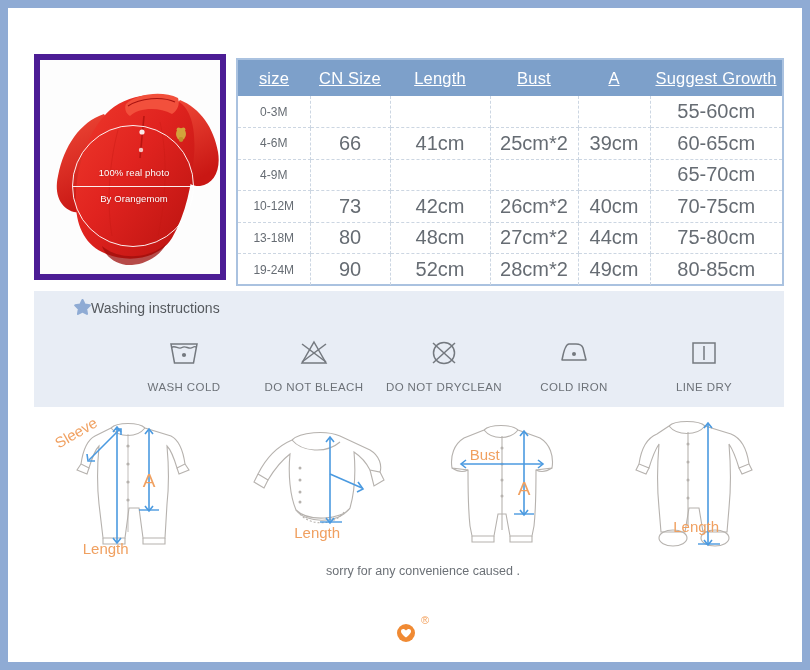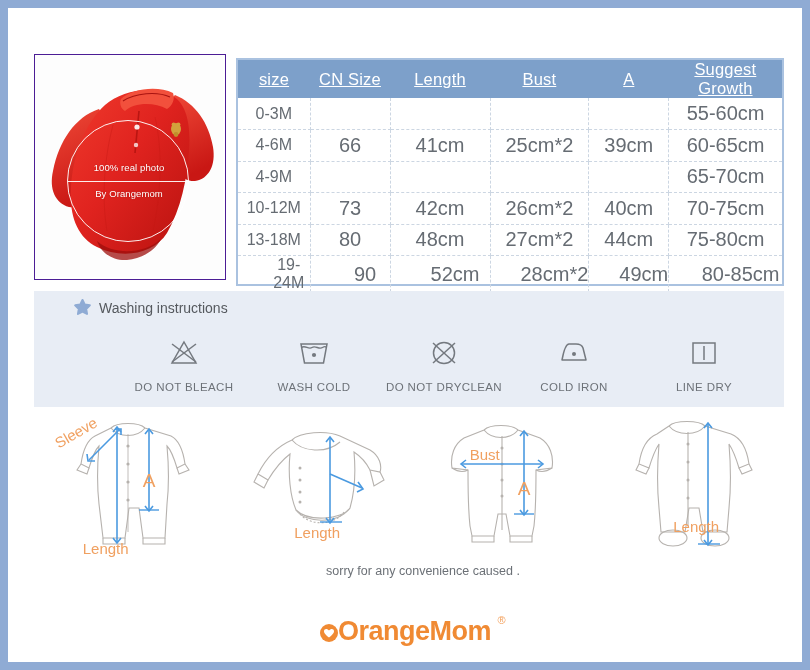--- a/index.html
+++ b/index.html
@@ -16,21 +16,21 @@
     background: #ffffff;
   }
 
   
   .top-row { position: absolute; left: 0; top: 0; width: 794px; height: 277px; }
 
   .photo-panel {
     position: absolute;
     left: 26px; top: 46px;
     width: 192px; height: 226px;
-    border: 1px solid #4c1d95;
+    border: 6px solid #4c1d95;
     background: #ffffff;
     overflow: hidden;
   }
   .photo-inner { position: absolute; inset: 0; }
 
   .watermark {
     position: absolute;
     left: 32px; top: 65px;
     width: 122px; height: 122px;
     border: 1.6px solid rgba(255,255,255,.92);
@@ -69,34 +69,34 @@
     text-decoration: underline;
   }
   .size-table td {
     text-align: center;
     color: #666c73;
     font-size: 20px;
     height: 31.5px;
     border-right: 1px dashed #ccd6e2;
     border-bottom: 1px dashed #ccd6e2;
   }
-  .size-table tr:last-child td { border-bottom: none; padding-left: 30px; }
+  .size-table tr:last-child td { border-bottom: none; }
   .size-table td:last-child { border-right: none; }
-  .size-table td.c0 { font-size: 16px; }
+  .size-table td.c0 { font-size: 12px; }
 
   
   .wash-panel {
     position: absolute;
     left: 26px; top: 283px;
     width: 750px; height: 116px;
     background: #e8edf5;
   }
   .wash-head {
     position: absolute; left: 40px; top: 8px;
-    display: flex; align-items: center; gap: 8px;
+    display: flex; align-items: center; 
   }
   .wash-head .label { font-size: 14px; color: #55595e; }
   .wash-icons {
     position: absolute; left: 90px; top: 42px;
     width: 640px;
     display: flex; justify-content: space-between;
   }
   .wash-item { width: 120px; text-align: center; }
   .wash-item .glyph { height: 40px; display: flex; align-items: center; justify-content: center; }
   .wash-item .cap {
@@ -265,37 +265,37 @@
         <path d="M10 1.2 L12.7 6.6 L18.6 7.5 L14.3 11.7 L15.3 17.6 L10 14.8 L4.7 17.6 L5.7 11.7 L1.4 7.5 L7.3 6.6 Z" fill="#8fabd4" stroke="#8fabd4" stroke-width="2.4" stroke-linejoin="round"></path>
       </svg>
       <span class="label">Washing instructions</span>
     </div>
 
     <div class="wash-icons">
 
       <div class="wash-item">
         <div class="glyph">
           <svg width="34" height="30" viewBox="0 0 34 30">
+            <path d="M4 6 L30 6 L26.5 25 L7.5 25 Z" fill="none" stroke="#74797f" stroke-width="1.5"></path>
+            <path d="M4.6 9.5 C 8 6.5 11.5 12 15 9.5 C 18.5 7 22 12 25.5 9.5 C 27.5 8.2 28.8 8.6 29.4 9.2" fill="none" stroke="#74797f" stroke-width="1.4"></path>
+            <circle cx="17" cy="17" r="2.1" fill="#74797f"></circle>
+          </svg>
+        </div>
+        <div class="cap">WASH COLD</div>
+      </div>
+
+      <div class="wash-item">
+        <div class="glyph">
+          <svg width="34" height="30" viewBox="0 0 34 30">
             <path d="M17 4 L29 25 L5 25 Z" fill="none" stroke="#74797f" stroke-width="1.5"></path>
             <line x1="5" y1="6" x2="29" y2="24" stroke="#74797f" stroke-width="1.5"></line>
             <line x1="29" y1="6" x2="5" y2="24" stroke="#74797f" stroke-width="1.5"></line>
           </svg>
         </div>
         <div class="cap">DO NOT BLEACH</div>
-      </div>
-
-      <div class="wash-item">
-        <div class="glyph">
-          <svg width="34" height="30" viewBox="0 0 34 30">
-            <path d="M4 6 L30 6 L26.5 25 L7.5 25 Z" fill="none" stroke="#74797f" stroke-width="1.5"></path>
-            <path d="M4.6 9.5 C 8 6.5 11.5 12 15 9.5 C 18.5 7 22 12 25.5 9.5 C 27.5 8.2 28.8 8.6 29.4 9.2" fill="none" stroke="#74797f" stroke-width="1.4"></path>
-            <circle cx="17" cy="17" r="2.1" fill="#74797f"></circle>
-          </svg>
-        </div>
-        <div class="cap">WASH COLD</div>
       </div>
 
       <div class="wash-item">
         <div class="glyph">
           <svg width="34" height="30" viewBox="0 0 34 30">
             <circle cx="17" cy="15" r="10.5" fill="none" stroke="#74797f" stroke-width="1.5"></circle>
             <line x1="6" y1="5" x2="28" y2="25" stroke="#74797f" stroke-width="1.5"></line>
             <line x1="28" y1="5" x2="6" y2="25" stroke="#74797f" stroke-width="1.5"></line>
           </svg>
         </div>
@@ -467,17 +467,17 @@
   <div class="notice">
     <div class="l2">sorry for any convenience caused .</div>
   </div>
 
   <div class="logo">
     <span class="txt">
       <svg width="20" height="20" viewBox="0 0 20 20" style="vertical-align:-3px;margin-right:-1px">
         <circle cx="10" cy="10" r="9" fill="#f08a33"></circle>
         <path d="M10 14.5 C 6 11.5 5 9.8 5 8.3 C 5 6.9 6 6 7.2 6 C 8.1 6 9.4 6.5 10 7.6
                  C 10.6 6.5 11.9 6 12.8 6 C 14 6 15 6.9 15 8.3 C 15 9.8 14 11.5 10 14.5 Z" fill="#ffffff"></path>
-      </svg><span>OrangeMom</span><span class="reg">®</span>
+      </svg><span class="reg">®</span>
     </span>
   </div>
 
 </div>
 
 </body></html>

